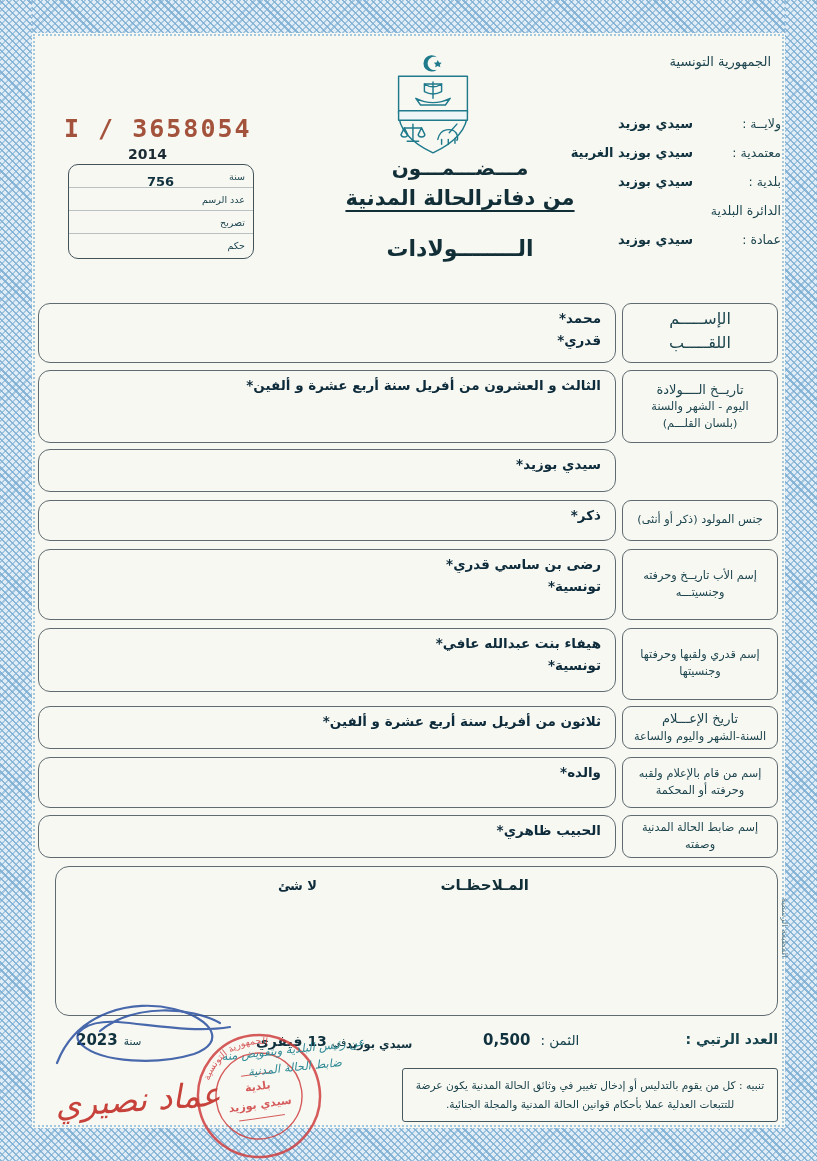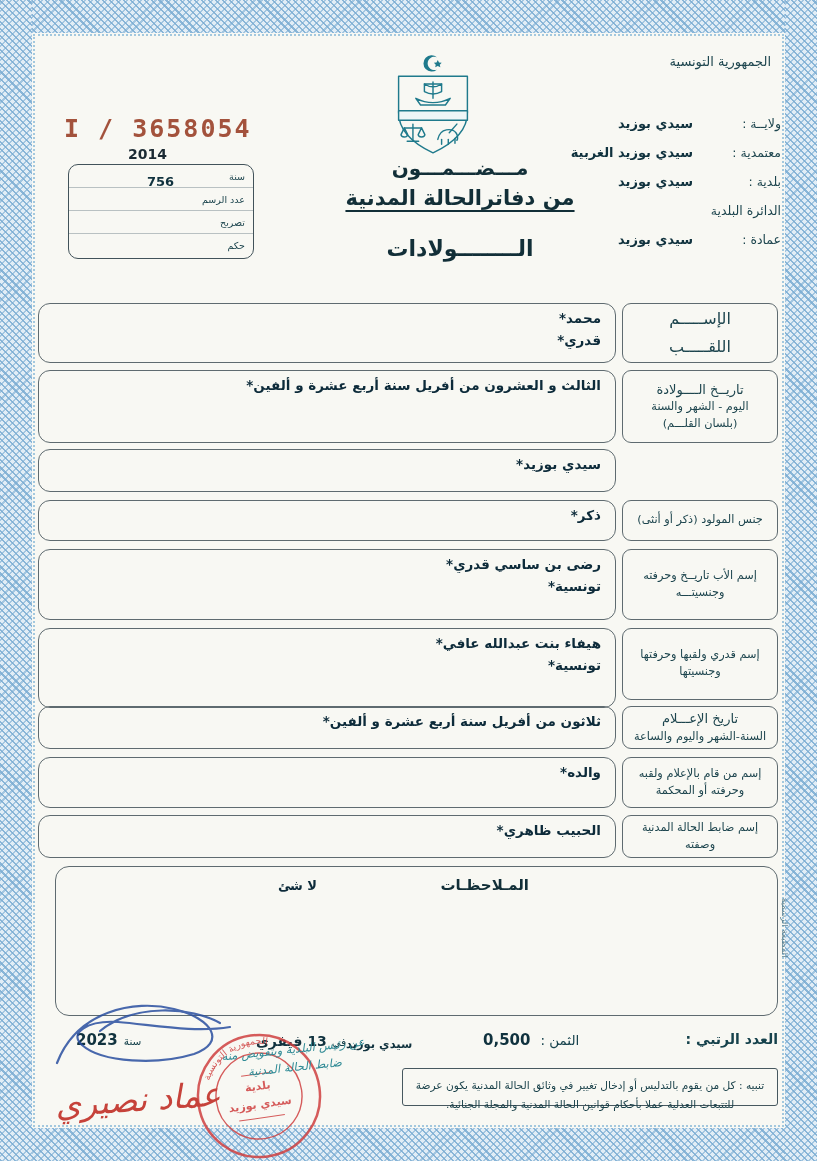--- a/index.html
+++ b/index.html
@@ -35,21 +35,21 @@
   .a-val { font-size:13px; font-weight:bold; color:#10323e; }
 
   .title-block { position:absolute; left:290px; top:156px; width:340px; text-align:center; direction:rtl; color:#122f38; }
   .t1 { font-size:20px; font-weight:bold; letter-spacing:1px; }
   .t2 { font-size:21px; font-weight:bold; margin-top:6px; text-decoration:underline; text-underline-offset:5px; }
   .t3 { font-size:22px; font-weight:bold; margin-top:26px; letter-spacing:2px; }
 
   .cell { position:absolute; left:622px; width:156px; border:1.2px solid #5f6b70; border-radius:9px;
     display:flex; flex-direction:column; align-items:center; justify-content:center; text-align:center;
     direction:rtl; color:#1d454e; padding:3px 5px; line-height:1.5; font-size:11.3px; }
-  .cell.spread { justify-content:space-between; }
+  .cell.spread { justify-content:flex-start; }
   .l-lg { font-size:16px; letter-spacing:1px; }
   .l-md { font-size:13px; }
 
   .fbox { position:absolute; left:38px; width:578px; border:1.2px solid #5f6b70; border-radius:12px; }
   .vals { position:absolute; top:3px; right:14px; direction:rtl; text-align:right; color:#0d2b3a; font-weight:bold; font-size:13.5px; line-height:1.65; }
 
   .notes-box { position:absolute; left:55px; top:866px; width:723px; height:150px; border:1.2px solid #5f6b70; border-radius:14px; }
   .notes-title { position:absolute; top:9px; right:248px; font-size:15px; font-weight:bold; letter-spacing:2px; color:#122f38; direction:rtl; }
   .notes-value { position:absolute; top:11px; right:460px; font-size:13px; font-weight:bold; color:#0d2b3a; direction:rtl; }
 
@@ -57,21 +57,21 @@
   .price { left:483px; top:1031px; direction:rtl; display:flex; gap:10px; align-items:baseline; color:#16424c; font-size:13.5px; }
   .p-val { font-weight:bold; font-size:15px; color:#10323e; }
   .place { left:346px; top:1037px; font-size:11.5px; font-weight:bold; color:#10323e; direction:rtl; }
   .dateg { left:256px; top:1033px; direction:rtl; display:flex; gap:5px; align-items:baseline; color:#16424c; }
   .d-in { font-size:11px; }
   .d-val { font-weight:bold; font-size:14px; color:#10323e; }
   .yearg { left:76px; top:1031px; direction:rtl; display:flex; gap:6px; align-items:baseline; }
   .y-lbl { font-size:10.5px; color:#16424c; }
   .y-val { font-weight:bold; font-size:15px; color:#10323e; }
 
-  .warning { position:absolute; left:402px; top:1068px; width:376px; height:38px; border:1.1px solid #47585f; border-radius:3px;
+  .warning { position:absolute; left:402px; top:1068px; width:376px; height:54px; border:1.1px solid #47585f; border-radius:3px;
     direction:rtl; text-align:center; color:#173f48; font-size:10.6px; line-height:1.8; padding-top:7px; }
 
   .delegation { position:absolute; left:205px; top:1040px; width:178px; transform:rotate(-6deg); color:#2f8a95;
     text-align:center; font-size:11.5px; font-style:italic; line-height:1.6; z-index:4; direction:rtl; }
 
   .red-sig { position:absolute; left:22px; top:1080px; width:232px; transform:rotate(-4deg); color:#c6423a;
     font-size:33px; font-style:italic; letter-spacing:2px; text-align:center; direction:rtl; z-index:5; }
 
   .printer { position:absolute; left:780px; top:898px; writing-mode:vertical-rl; font-size:8.5px; letter-spacing:2px; color:#5f8290; z-index:2; }
 
@@ -208,21 +208,21 @@
     <div class="vals">
       <div>رضى بن ساسي  قدري*</div>
       <div>تونسية*</div>
     </div>
   </div>
 
   <div class="cell" style="top:628px; height:72px;">
     <span>إسم قدري ولقبها  وحرفتها</span>
     <span>وجنسيتها</span>
   </div>
-  <div class="fbox" style="top:628px; height:80px;padding-left:24px;">
+  <div class="fbox" style="top:628px; height:64px;padding-left:24px;">
     <div class="vals">
       <div>هيفاء بنت عبدالله  عافي*</div>
       <div>تونسية*</div>
     </div>
   </div>
 
   <div class="cell" style="top:706px; height:43px;">
     <span class="l-md">تاريخ الإعـــلام</span>
     <span>السنة-الشهر واليوم والساعة</span>
   </div>

